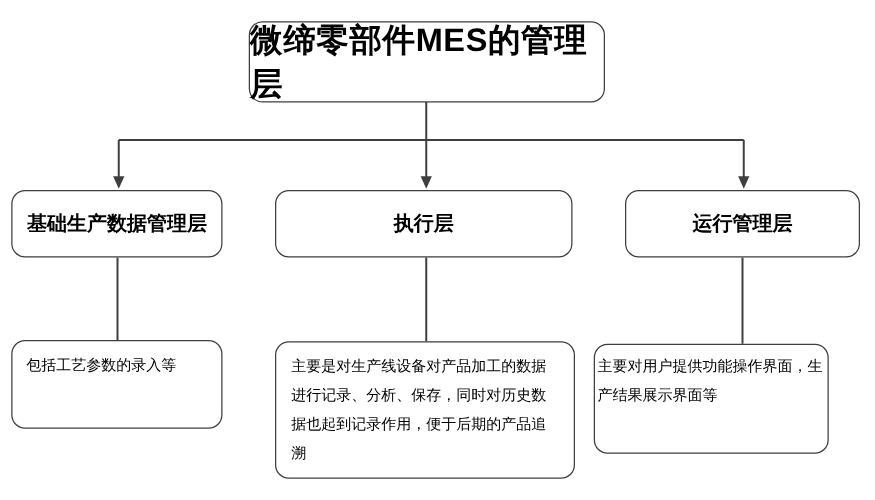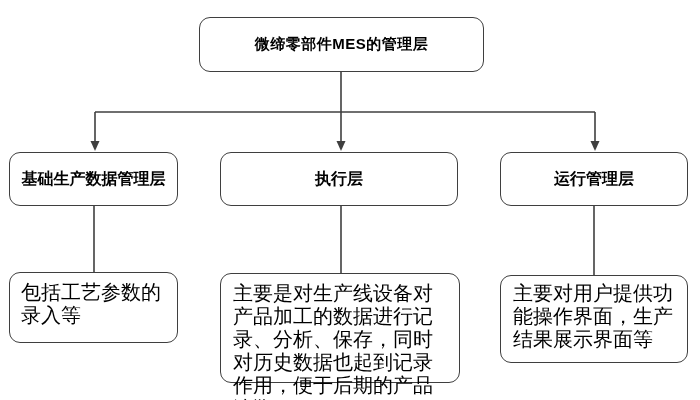--- a/index.html
+++ b/index.html
@@ -19,39 +19,39 @@
     pointer-events: none;
   }
   .node {
     position: absolute;
     box-sizing: border-box;
     background: #ffffff;
     border: 1.6px solid #3f3f3f;
     border-radius: 11px;
   }
   .node-root {
-    left: 199px; top: 17px; width: 285px; height: 55px;
+    left: 199px; top: 17px; width: 285px; height: 65px;
     display: flex; align-items: center; justify-content: center;
-    font-size: 15px; font-weight: bold; letter-spacing: 0.5px;
+    font-size: 26px; font-weight: bold; letter-spacing: 0.5px;
   }
   .node-header {
     top: 152px; height: 54px;
     display: flex; align-items: center; justify-content: center;
     font-size: 16px; font-weight: bold;
   }
   .node-header-0 { left: 9px;   width: 169px; }
   .node-header-1 { left: 220px; width: 238px; }
   .node-header-2 { left: 500px; width: 188px; }
   .node-desc {
-    font-size: 20px; font-weight: normal; line-height: 23px;
+    font-size: 12px; font-weight: normal; line-height: 23px;
     word-break: break-all; text-align: left;
   }
   .node-desc-0 { left: 9px;   top: 272px; width: 169px; height: 71px;  padding: 8px 11px; }
   .node-desc-1 { left: 220px; top: 273px; width: 240px; height: 110px; padding: 8px 12px; }
-  .node-desc-2 { left: 500px; top: 275px; width: 188px; height: 88px;  padding: 6px 12px; }
+  .node-desc-2 { left: 475px; top: 275px; width: 188px; height: 88px;  padding: 6px 2px; }
 </style>
 </head>
 <body>
 
 <div class="canvas">
 
   <svg class="connectors" viewBox="0 0 700 400" xmlns="http://www.w3.org/2000/svg">
 
     <g stroke="#3f3f3f" stroke-width="1.6" fill="none">
       <path d="M341,72 L341,112"></path>

